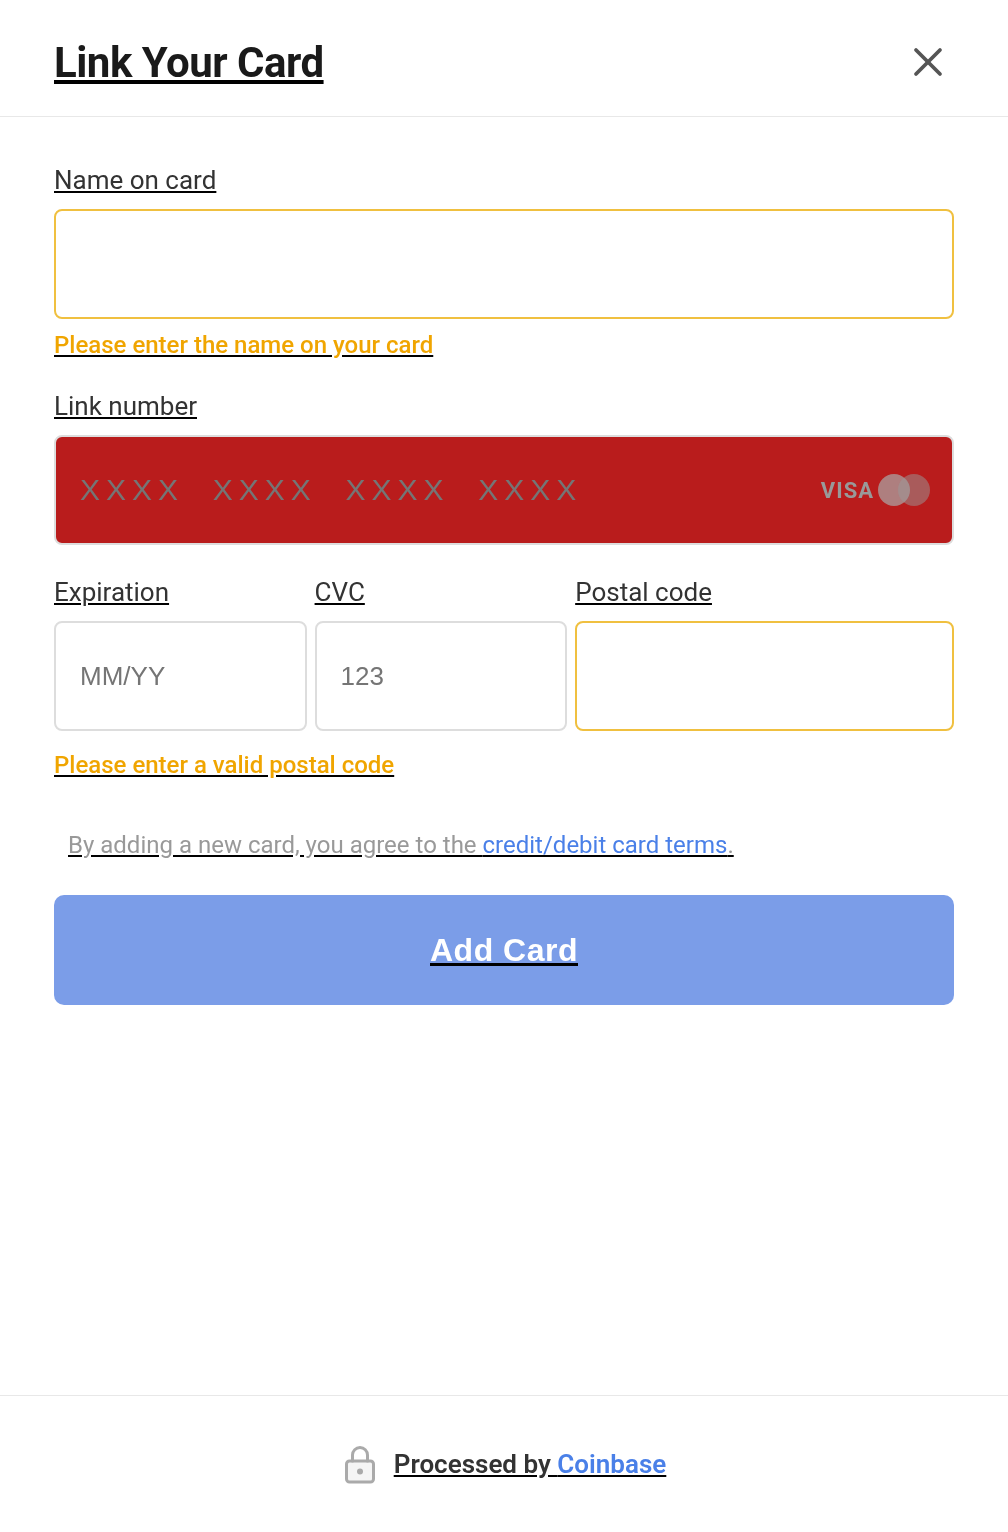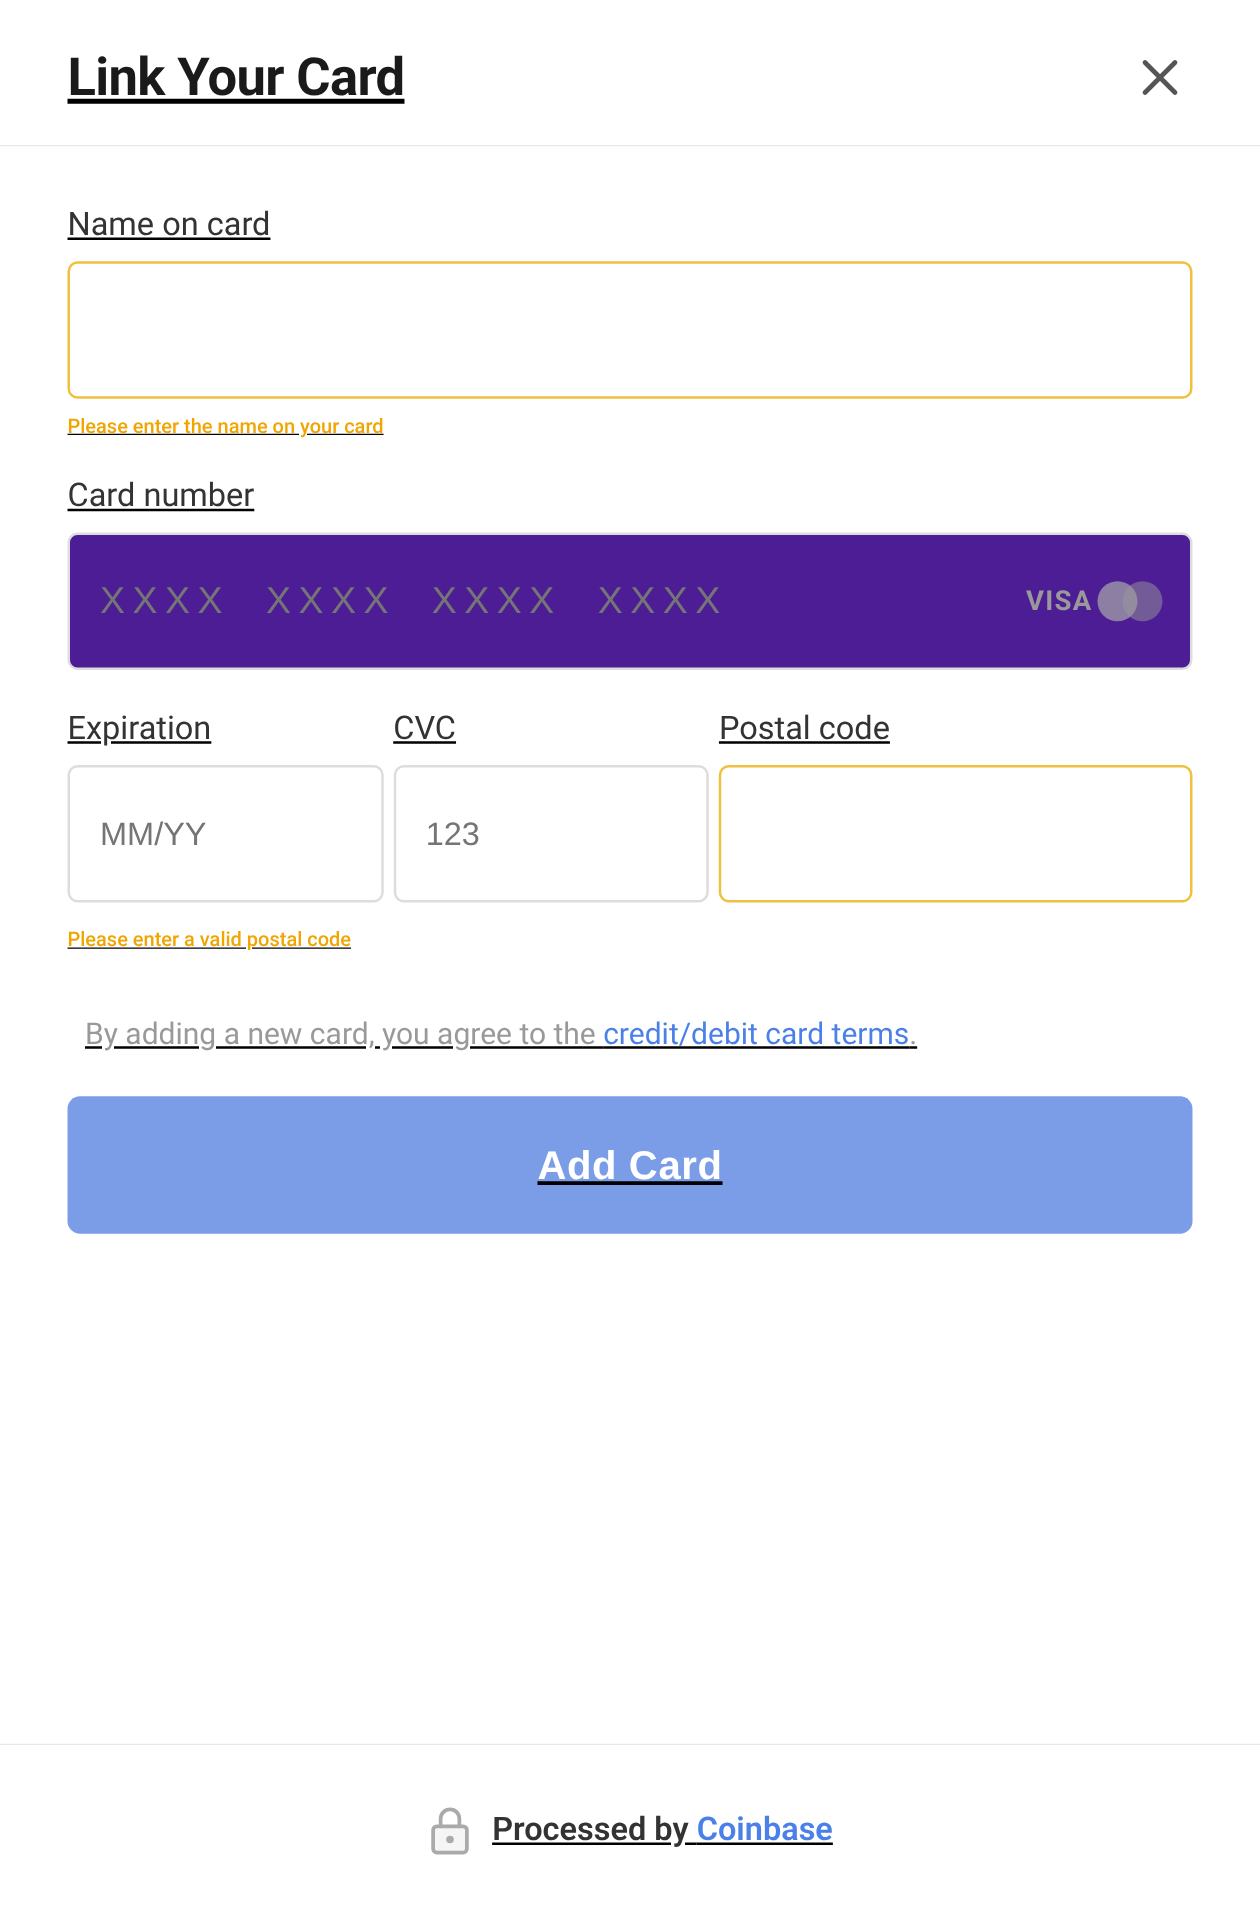--- a/index.html
+++ b/index.html
@@ -89,41 +89,41 @@
       outline: none;
       background: #fff;
     }
 
     .form-input.default-border {
       border: 2px solid #ddd;
     }
 
     .error-text {
       color: #f0a500;
-      font-size: 16px;
+      font-size: 24px;
       margin-top: 12px;
       font-weight: 500;
     }
 
     .card-number-wrapper {
       position: relative;
       width: 100%;
     }
 
     .card-number-input {
       width: 100%;
       height: 110px;
       border: 2px solid #ddd;
       border-radius: 8px;
       padding: 0 180px 0 24px;
       font-size: 30px;
       color: #bbb;
       letter-spacing: 6px;
       outline: none;
-      background: #4c1d95;
+      background: #b91c1c;
     }
 
     .card-icons {
       position: absolute;
       right: 24px;
       top: 50%;
       transform: translateY(-50%);
       display: flex;
       align-items: center;
       gap: 4px;
@@ -238,21 +238,21 @@
 
   <div class="modal-body">
 
     <div class="form-group">
       <label class="form-label">Name on card</label>
       <input type="text" class="form-input" style="">
       <div class="error-text">Please enter the name on your card</div>
     </div>
 
     <div class="form-group">
-      <label class="form-label">Card number</label>
+      <label class="form-label">Link number</label>
       <div class="card-number-wrapper">
         <input type="text" class="card-number-input" placeholder="XXXX  XXXX  XXXX  XXXX" style="">
         <div class="card-icons">
           <span class="visa-text">VISA</span>
           <div class="mastercard-icon">
             <div class="mc-circle-left"></div>
             <div class="mc-circle-right"></div>
           </div>
         </div>
       </div>

